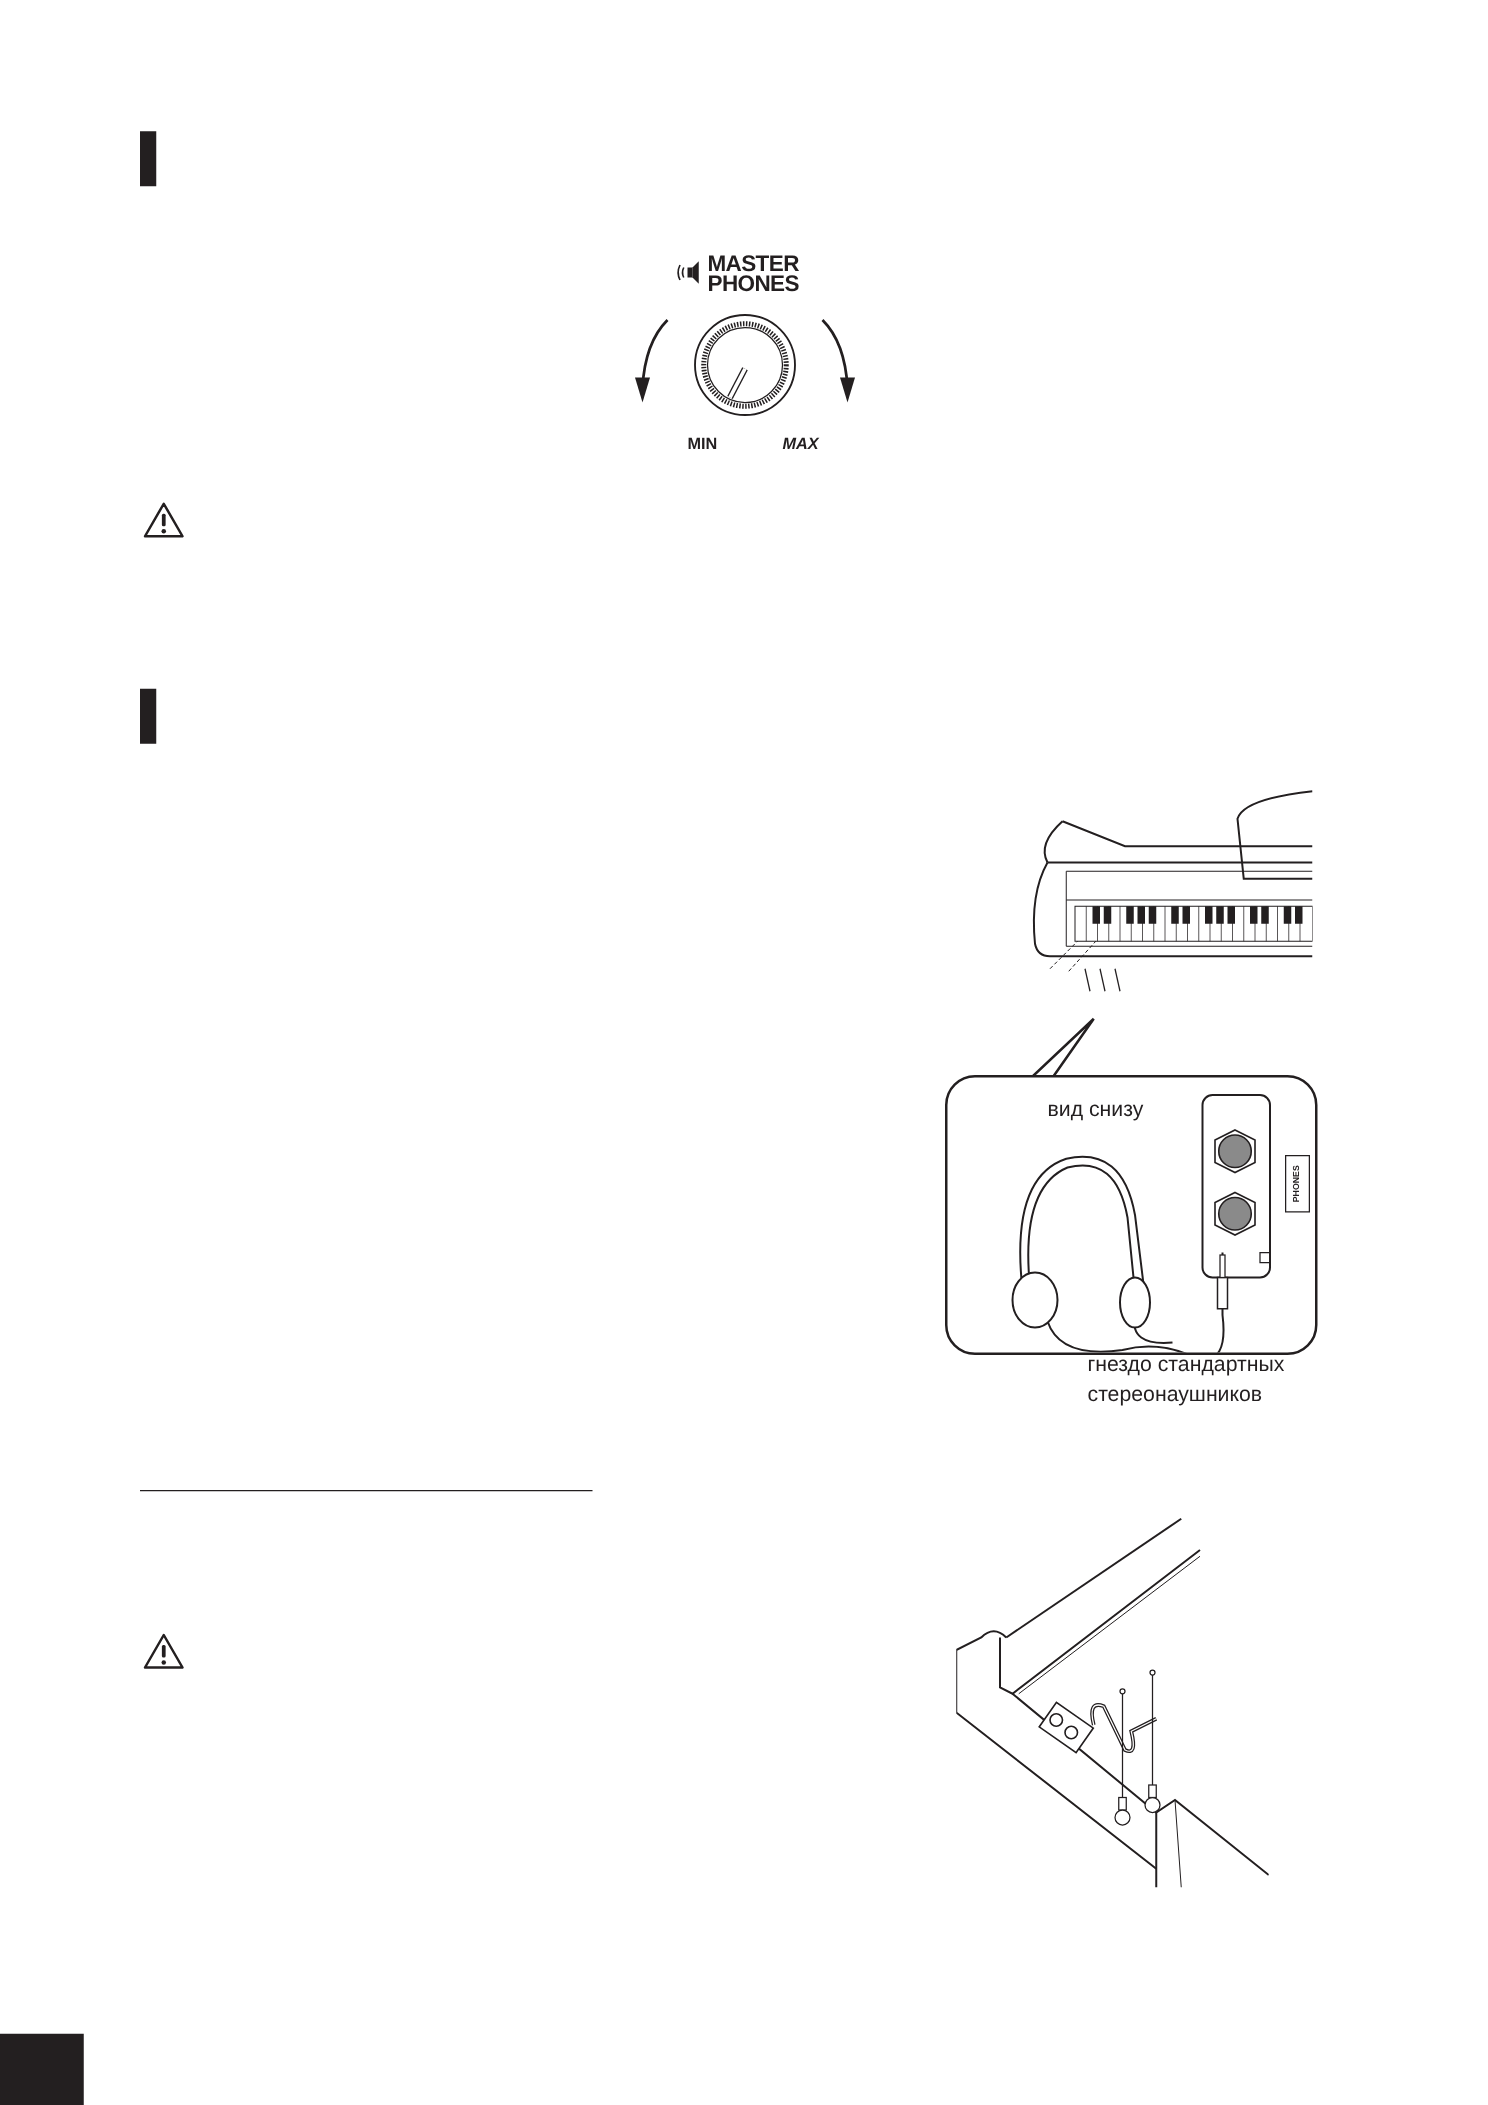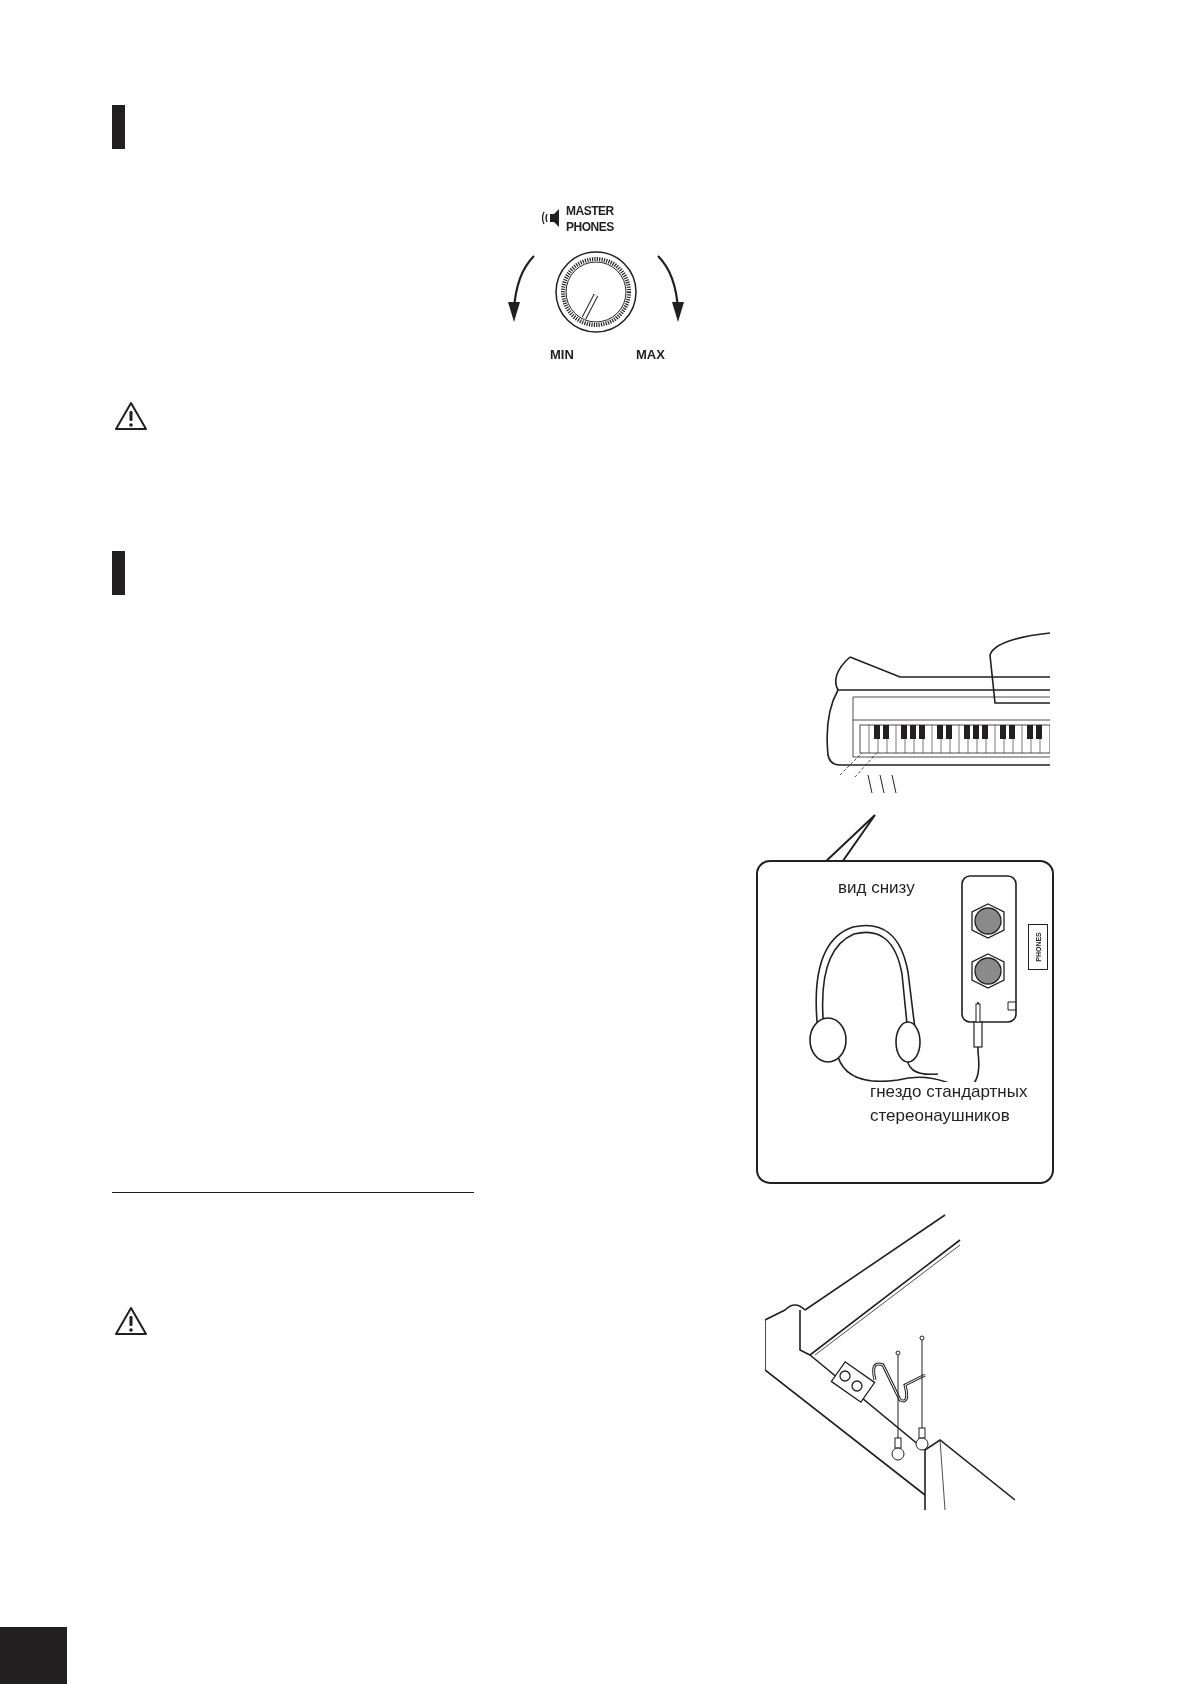--- a/index.html
+++ b/index.html
@@ -2,27 +2,27 @@
 <html><head>
 <meta charset="utf-8">
 <style>
   html, body { margin: 0; padding: 0; background: #ffffff; }
   body { width: 1190px; height: 1684px; position: relative; overflow: hidden;
          font-family: "Liberation Sans", sans-serif; color: #231f20; }
   .abs { position: absolute; }
   .section-marker { background: #231f20; width: 13px; height: 44px; }
   .warn { width: 34px; height: 30px; }
   .knob-wrap { left: 508px; top: 200px; width: 180px; height: 170px; }
-  .knob-title { position: absolute; left: 58px; top: 3px; font-weight: bold; font-size: 12px;
+  .knob-title { position: absolute; left: 58px; top: 3px; font-weight: bold; font-size: 18px;
                 line-height: 16px; letter-spacing: -0.5px; }
   .knob-label { position: absolute; font-weight: bold; font-size: 13px; top: 147px; }
   .rule { left: 112px; top: 1192px; width: 362px; height: 1px; background: #231f20; }
   .page-tab { left: 0; top: 1627px; width: 67px; height: 57px; background: #231f20; }
-  .callout { left: 756px; top: 860px; width: 298px; height: 324px; border: 2px solid #231f20;
-             border-radius: 14px; box-sizing: border-box; background: #fff; text-decoration: underline; }
+  .callout { left: 756px; top: 860px; width: 298px; height: 224px; border: 2px solid #231f20;
+             border-radius: 24px; box-sizing: border-box; background: #fff; text-decoration: underline; }
   .callout-text { position: absolute; font-size: 17px; line-height: 24px; }
   .phones-tag { position: absolute; left: 270px; top: 62px; width: 20px; height: 46px;
                 border: 1px solid #231f20; box-sizing: border-box; }
   .phones-tag span { position: absolute; left: 50%; top: 50%; font-size: 7px; font-weight: bold;
                      transform: translate(-50%, -50%) rotate(-90deg); white-space: nowrap; }
 </style>
 </head>
 <body>
 
 <div class="abs section-marker" style="left:112px;top:105px;"></div>
@@ -47,21 +47,21 @@
     <path d="M150 16 Q168 34 170 70" fill="none" stroke="#231f20" stroke-width="2.2"></path>
     <polygon points="164,62 176,62 170,82" fill="#231f20"></polygon>
 
     <circle cx="88" cy="52" r="40" fill="#fff" stroke="#231f20" stroke-width="1.5"></circle>
     <circle cx="88" cy="52" r="33" fill="#fff" stroke="#231f20" stroke-width="4" stroke-dasharray="1.2 1.2"></circle>
     <circle cx="88" cy="52" r="30" fill="#fff" stroke="#231f20" stroke-width="1"></circle>
     <line x1="76" y1="78" x2="88" y2="55" stroke="#231f20" stroke-width="5"></line>
     <line x1="76" y1="78" x2="88" y2="55" stroke="#fff" stroke-width="3"></line>
   </svg>
   <div class="knob-label" style="left:14px;padding-left:28px;">MIN</div>
-  <div class="knob-label" style="left:128px;">MAX</div>
+  <div class="knob-label" style="left:118px;font-style:italic;">MAX</div>
 </div>
 
 <svg class="abs warn" style="left:114px;top:401px;" viewBox="0 0 34 30">
   <polygon points="17,2 32,28 2,28" fill="none" stroke="#231f20" stroke-width="2" stroke-linejoin="round"></polygon>
   <rect x="15.5" y="10" width="3" height="10" rx="1.2" fill="#231f20"></rect>
   <circle cx="17" cy="24" r="1.8" fill="#231f20"></circle>
 </svg>
 <svg class="abs warn" style="left:114px;top:1306px;" viewBox="0 0 34 30">
   <polygon points="17,2 32,28 2,28" fill="none" stroke="#231f20" stroke-width="2" stroke-linejoin="round"></polygon>
   <rect x="15.5" y="10" width="3" height="10" rx="1.2" fill="#231f20"></rect>

